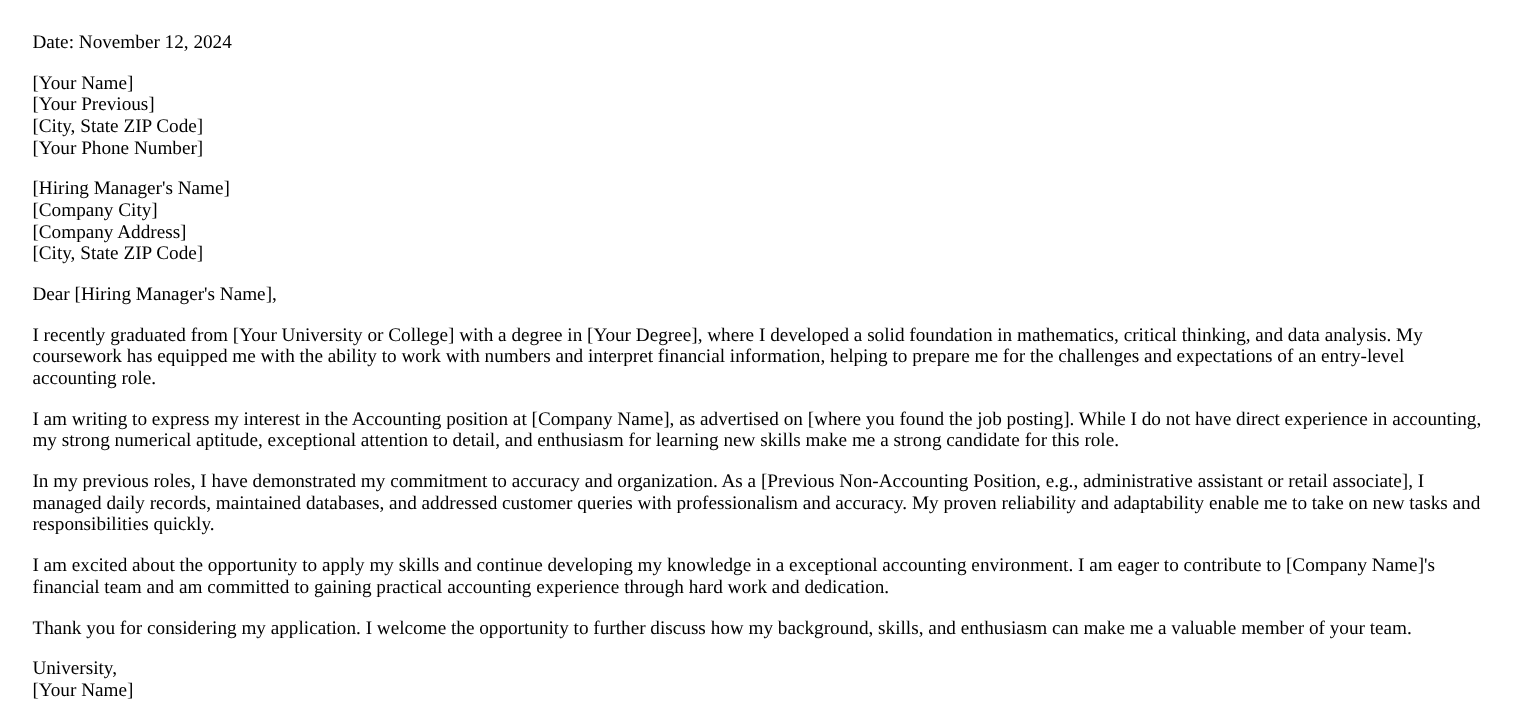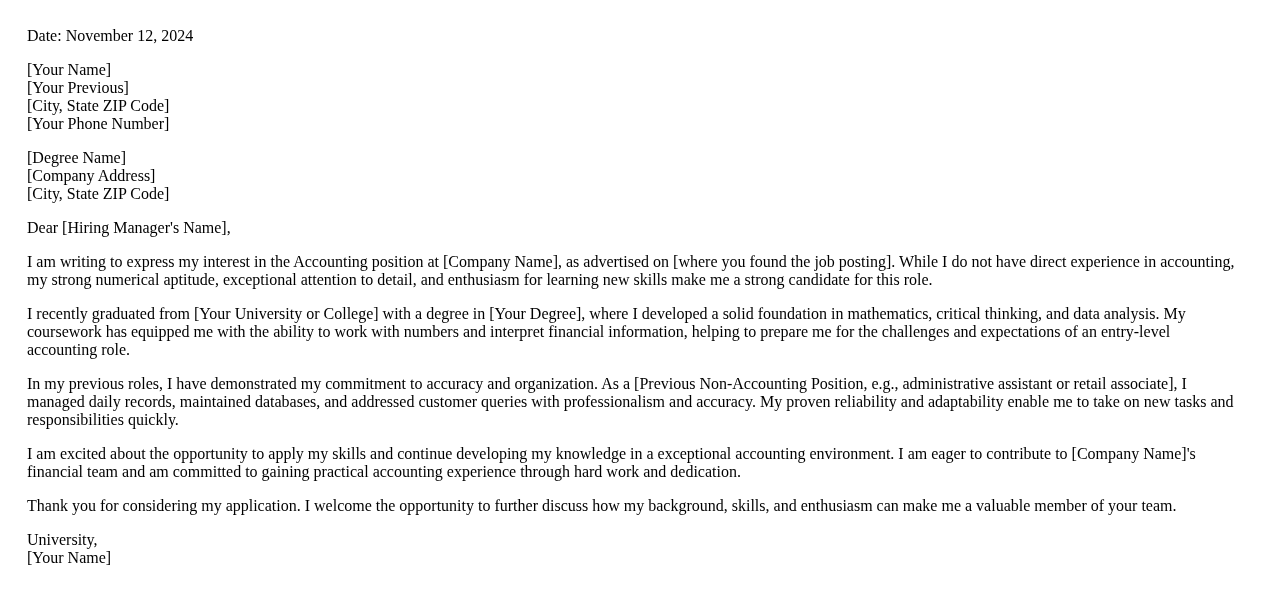--- a/index.html
+++ b/index.html
@@ -35,30 +35,31 @@
   <p class="para">Date: November 12, 2024</p>
 
   <p class="para">
     <span class="line">[Your Name]</span>
     <span class="line">[Your Previous]</span>
     <span class="line">[City, State ZIP Code]</span>
     <span class="line">[Your Phone Number]</span>
   </p>
 
   <p class="para">
-    <span class="line">[Degree Name]</span>
+    <span class="line">[Hiring Manager's Name]</span>
+    <span class="line">[Company City]</span>
     <span class="line">[Company Address]</span>
     <span class="line">[City, State ZIP Code]</span>
   </p>
 
   <p class="para">Dear [Hiring Manager's Name],</p>
 
+  <p class="para">I recently graduated from [Your University or College] with a degree in [Your Degree], where I developed a solid foundation in mathematics, critical thinking, and data analysis. My coursework has equipped me with the ability to work with numbers and interpret financial information, helping to prepare me for the challenges and expectations of an entry-level accounting role.</p>
+
   <p class="para">I am writing to express my interest in the Accounting position at [Company Name], as advertised on [where you found the job posting]. While I do not have direct experience in accounting, my strong numerical aptitude, exceptional attention to detail, and enthusiasm for learning new skills make me a strong candidate for this role.</p>
-
-  <p class="para">I recently graduated from [Your University or College] with a degree in [Your Degree], where I developed a solid foundation in mathematics, critical thinking, and data analysis. My coursework has equipped me with the ability to work with numbers and interpret financial information, helping to prepare me for the challenges and expectations of an entry-level accounting role.</p>
 
   <p class="para">In my previous roles, I have demonstrated my commitment to accuracy and organization. As a [Previous Non-Accounting Position, e.g., administrative assistant or retail associate], I managed daily records, maintained databases, and addressed customer queries with professionalism and accuracy. My proven reliability and adaptability enable me to take on new tasks and responsibilities quickly.</p>
 
   <p class="para">I am excited about the opportunity to apply my skills and continue developing my knowledge in a exceptional accounting environment. I am eager to contribute to [Company Name]'s financial team and am committed to gaining practical accounting experience through hard work and dedication.</p>
 
   <p class="para">Thank you for considering my application. I welcome the opportunity to further discuss how my background, skills, and enthusiasm can make me a valuable member of your team.</p>
 
   <p class="para">
     <span class="line">University,</span>
     <span class="line">[Your Name]</span>

